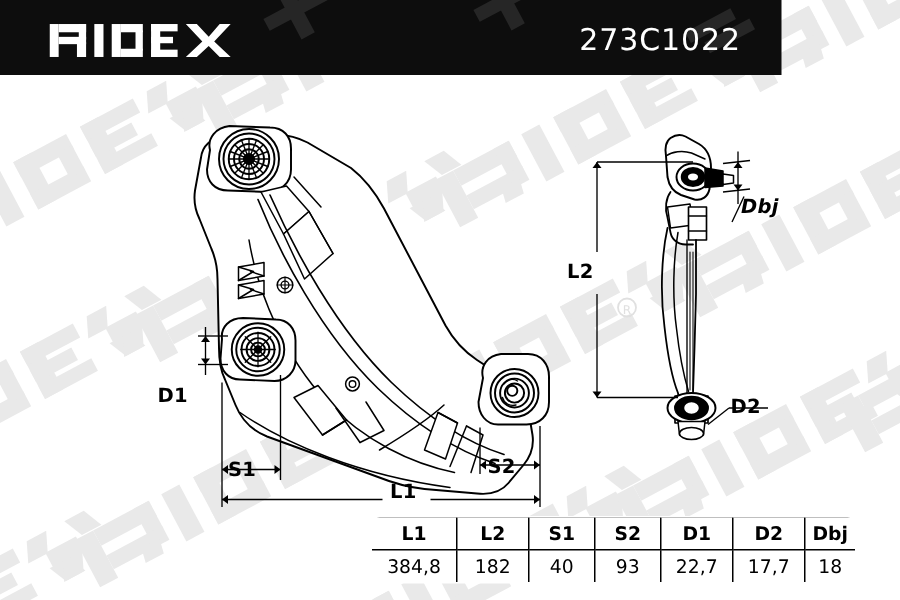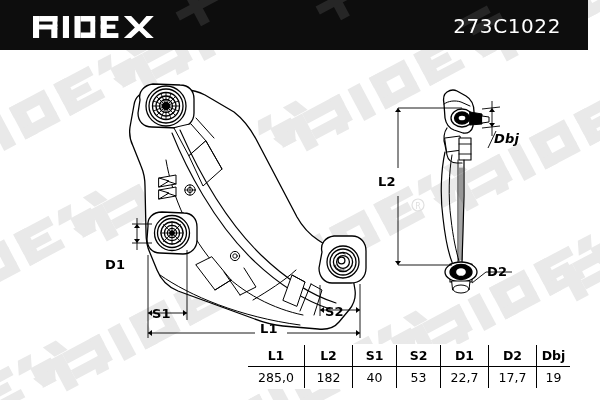--- a/index.html
+++ b/index.html
@@ -24,21 +24,21 @@
     overflow: hidden;
     z-index: 0;
     pointer-events: none;
   }
   #watermark svg { display: block; }
 
   
   #header-bar {
     position: absolute;
     left: 0; top: 0;
-    width: 588px;
+    width: 521px;
     height: 50px;
     background: #0d0d0d;
     z-index: 3;
     overflow: hidden;
   }
   #header-logo {
     position: absolute;
     left: 33px;
     top: 16px;
     width: 122px;
@@ -524,24 +524,24 @@
         <tr>
       <th class="col-L1">L1</th>
       <th class="col-L2">L2</th>
       <th class="col-S1">S1</th>
       <th class="col-S2">S2</th>
       <th class="col-D1">D1</th>
       <th class="col-D2">D2</th>
       <th class="col-Dbj">Dbj</th>
     </tr>
     <tr>
-      <td class="col-L1">285,0</td>
+      <td class="col-L1">384,8</td>
       <td class="col-L2">182</td>
       <td class="col-S1">40</td>
-      <td class="col-S2">53</td>
+      <td class="col-S2">93</td>
       <td class="col-D1">22,7</td>
       <td class="col-D2">17,7</td>
-      <td class="col-Dbj">19</td>
+      <td class="col-Dbj">18</td>
     </tr>
   </tbody>
     </table>
 
 </div>
 
 </body></html>

